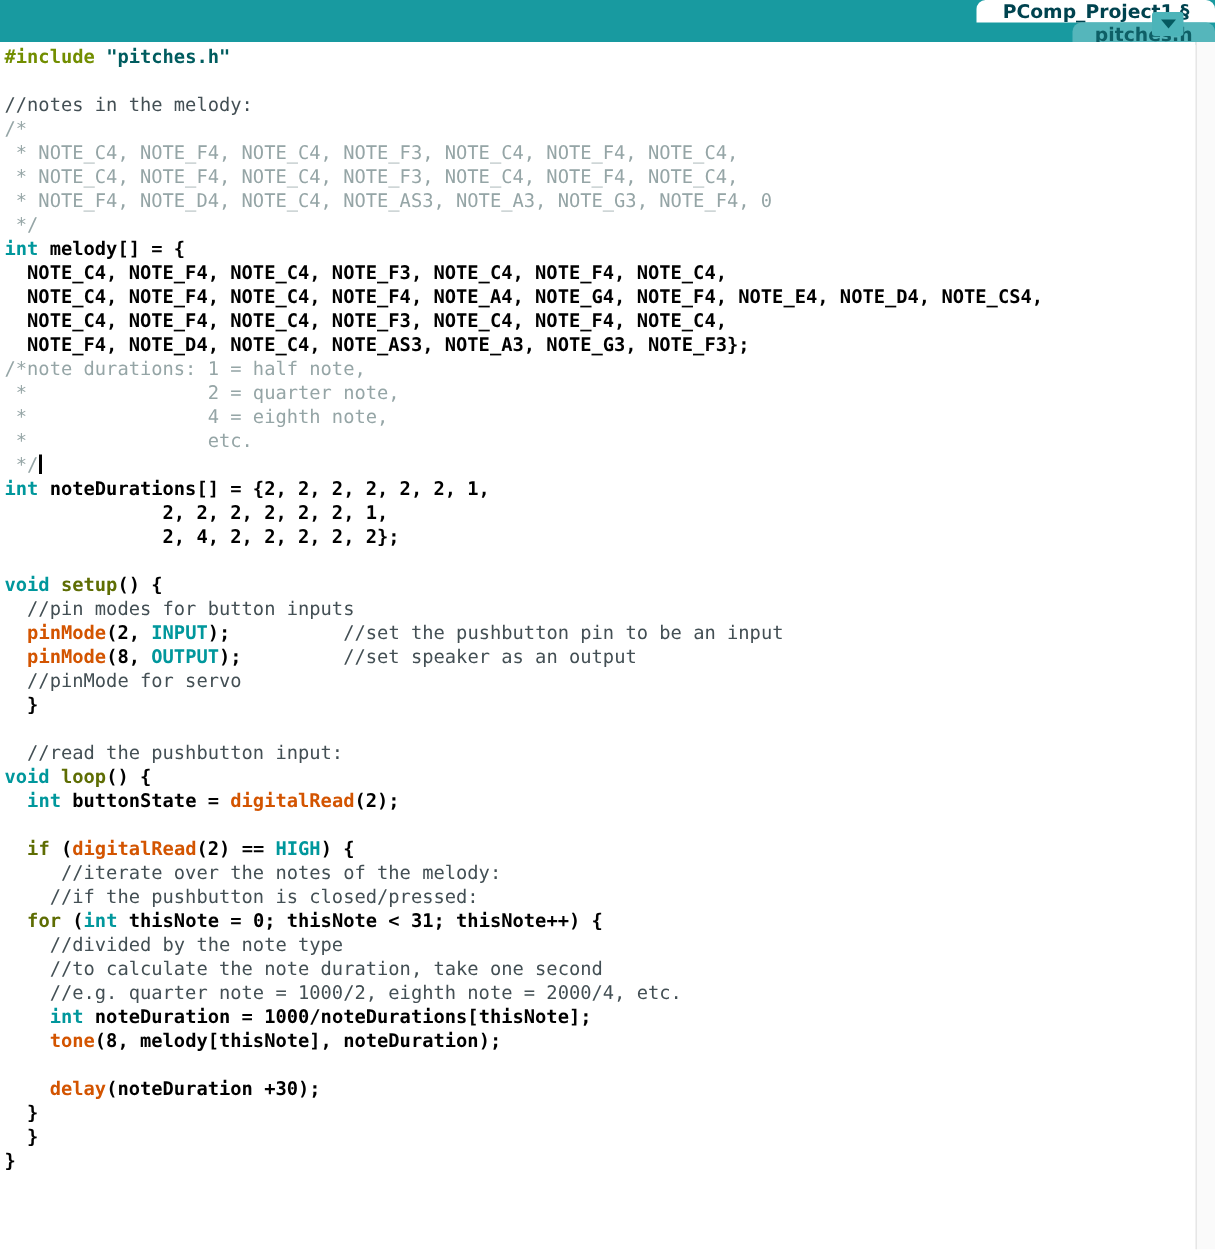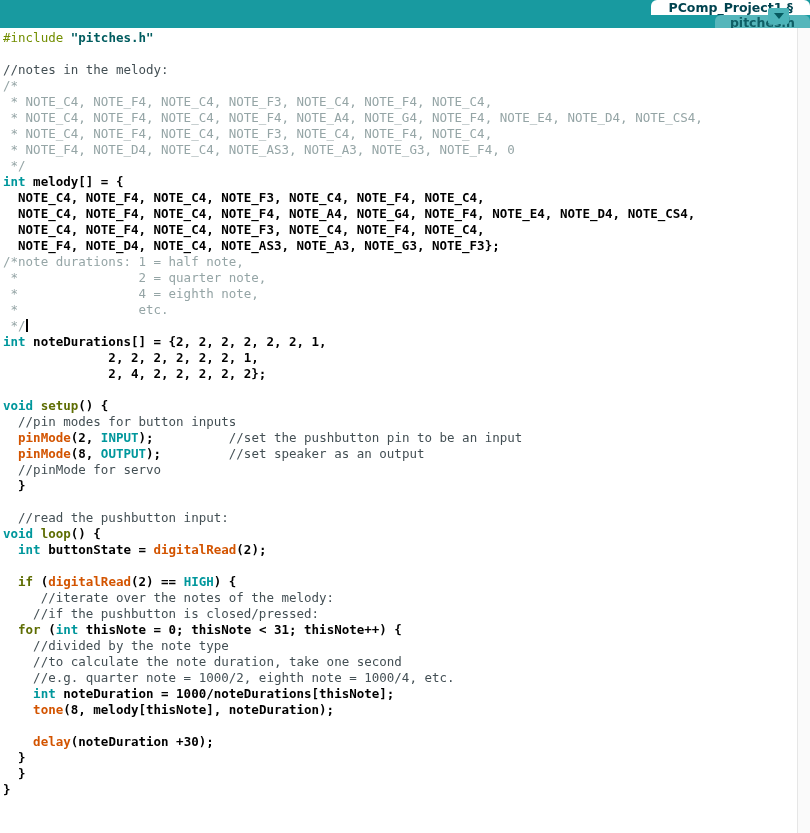--- a/index.html
+++ b/index.html
@@ -50,21 +50,21 @@
     background:var(--editor-bg);cursor:text;overflow:hidden;
   }
   #code{padding:2px 0 0 3px;}
   .line{
     height:16px;line-height:16px;font-size:12.5px;white-space:pre;
   }
   .line span{white-space:pre;}
   .k{color:var(--keyword);font-weight:bold;}
   .f{color:var(--function);font-weight:bold;}
   .o{color:var(--flow);font-weight:bold;}
-  .p{color:var(--preproc);font-weight:normal;}
+  .p{color:var(--preproc);font-weight:bold;}
   .s{color:var(--string);font-weight:bold;}
   .b{color:var(--code-text);font-weight:bold;}
   .cl{color:var(--comment-line);}
   .cb{color:var(--comment-block);}
   .caret{
     display:inline-block;width:2px;height:13px;background:var(--caret);
     vertical-align:-2px;margin-left:0px;
   }
   .scrollbar{
     position:absolute;right:0;top:28px;bottom:0;width:13px;
@@ -86,21 +86,20 @@
   </div>
 </div>
 
 <div class="editor">
   <div id="code">
       <div class="line"><span class="p">#include</span><span class="b"> </span><span class="s">"pitches.h"</span></div>
       <div class="line"></div>
       <div class="line"><span class="cl">//notes in the melody:</span></div>
       <div class="line"><span class="cb">/*</span></div>
       <div class="line"><span class="cb"> * NOTE_C4, NOTE_F4, NOTE_C4, NOTE_F3, NOTE_C4, NOTE_F4, NOTE_C4,</span></div>
-      <div class="line"><span class="cb"> * NOTE_C4, NOTE_F4, NOTE_C4, NOTE_F4, NOTE_A4, NOTE_G4, NOTE_F4, NOTE_E4, NOTE_D4, NOTE_CS4,</span></div>
       <div class="line"><span class="cb"> * NOTE_C4, NOTE_F4, NOTE_C4, NOTE_F3, NOTE_C4, NOTE_F4, NOTE_C4,</span></div>
       <div class="line"><span class="cb"> * NOTE_F4, NOTE_D4, NOTE_C4, NOTE_AS3, NOTE_A3, NOTE_G3, NOTE_F4, 0</span></div>
       <div class="line"><span class="cb"> */</span></div>
       <div class="line"><span class="k">int</span><span class="b"> melody[] = {</span></div>
       <div class="line"><span class="b">  NOTE_C4, NOTE_F4, NOTE_C4, NOTE_F3, NOTE_C4, NOTE_F4, NOTE_C4,</span></div>
       <div class="line"><span class="b">  NOTE_C4, NOTE_F4, NOTE_C4, NOTE_F4, NOTE_A4, NOTE_G4, NOTE_F4, NOTE_E4, NOTE_D4, NOTE_CS4,</span></div>
       <div class="line"><span class="b">  NOTE_C4, NOTE_F4, NOTE_C4, NOTE_F3, NOTE_C4, NOTE_F4, NOTE_C4,</span></div>
       <div class="line"><span class="b">  NOTE_F4, NOTE_D4, NOTE_C4, NOTE_AS3, NOTE_A3, NOTE_G3, NOTE_F3};</span></div>
       <div class="line"><span class="cb">/*note durations: 1 = half note,</span></div>
       <div class="line"><span class="cb"> *                2 = quarter note,</span></div>
@@ -121,21 +120,21 @@
       <div class="line"><span class="cl">  //read the pushbutton input:</span></div>
       <div class="line"><span class="k">void</span><span class="b"> </span><span class="o">loop</span><span class="b">() {</span></div>
       <div class="line"><span class="b">  </span><span class="k">int</span><span class="b"> buttonState = </span><span class="f">digitalRead</span><span class="b">(2);</span></div>
       <div class="line"></div>
       <div class="line"><span class="b">  </span><span class="o">if</span><span class="b"> (</span><span class="f">digitalRead</span><span class="b">(2) == </span><span class="k">HIGH</span><span class="b">) {</span></div>
       <div class="line"><span class="cl">     //iterate over the notes of the melody:</span></div>
       <div class="line"><span class="cl">    //if the pushbutton is closed/pressed:</span></div>
       <div class="line"><span class="b">  </span><span class="o">for</span><span class="b"> (</span><span class="k">int</span><span class="b"> thisNote = 0; thisNote &lt; 31; thisNote++) {</span></div>
       <div class="line"><span class="cl">    //divided by the note type</span></div>
       <div class="line"><span class="cl">    //to calculate the note duration, take one second</span></div>
-      <div class="line"><span class="cl">    //e.g. quarter note = 1000/2, eighth note = 1000/4, etc.</span></div>
+      <div class="line"><span class="cl">    //e.g. quarter note = 1000/2, eighth note = 2000/4, etc.</span></div>
       <div class="line"><span class="b">    </span><span class="k">int</span><span class="b"> noteDuration = 1000/noteDurations[thisNote];</span></div>
       <div class="line"><span class="b">    </span><span class="f">tone</span><span class="b">(8, melody[thisNote], noteDuration);</span></div>
       <div class="line"></div>
       <div class="line"><span class="b">    </span><span class="f">delay</span><span class="b">(noteDuration +30);</span></div>
       <div class="line"><span class="b">  }</span></div>
       <div class="line"><span class="b">  }</span></div>
       <div class="line"><span class="b">}</span></div>
     </div>
 </div>
 

